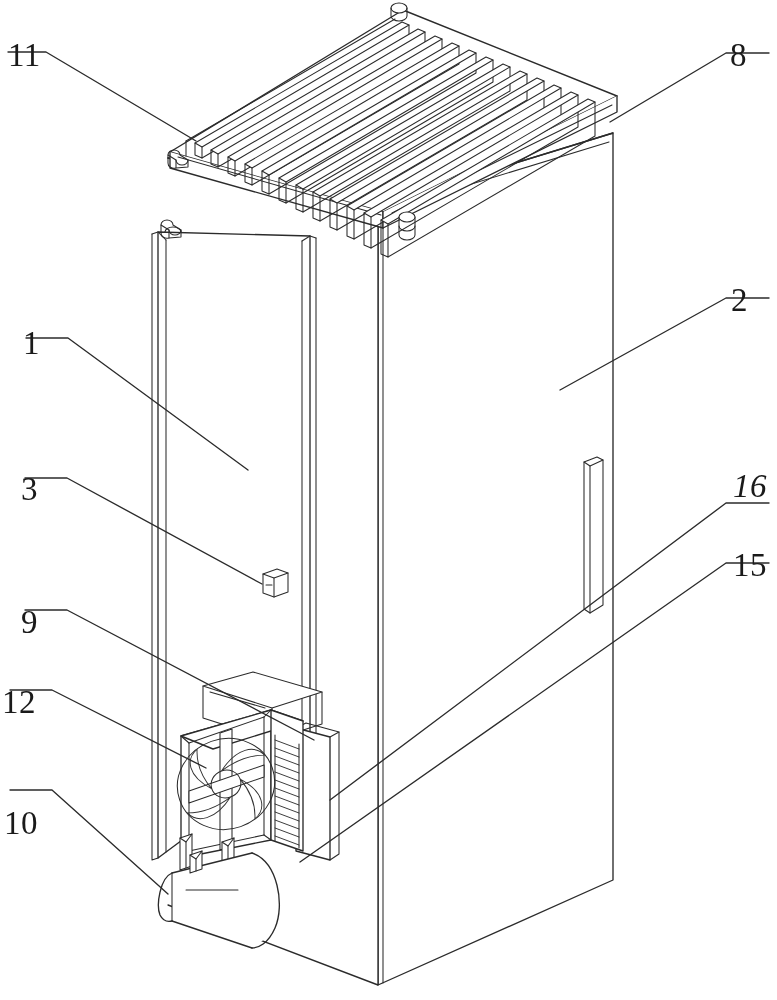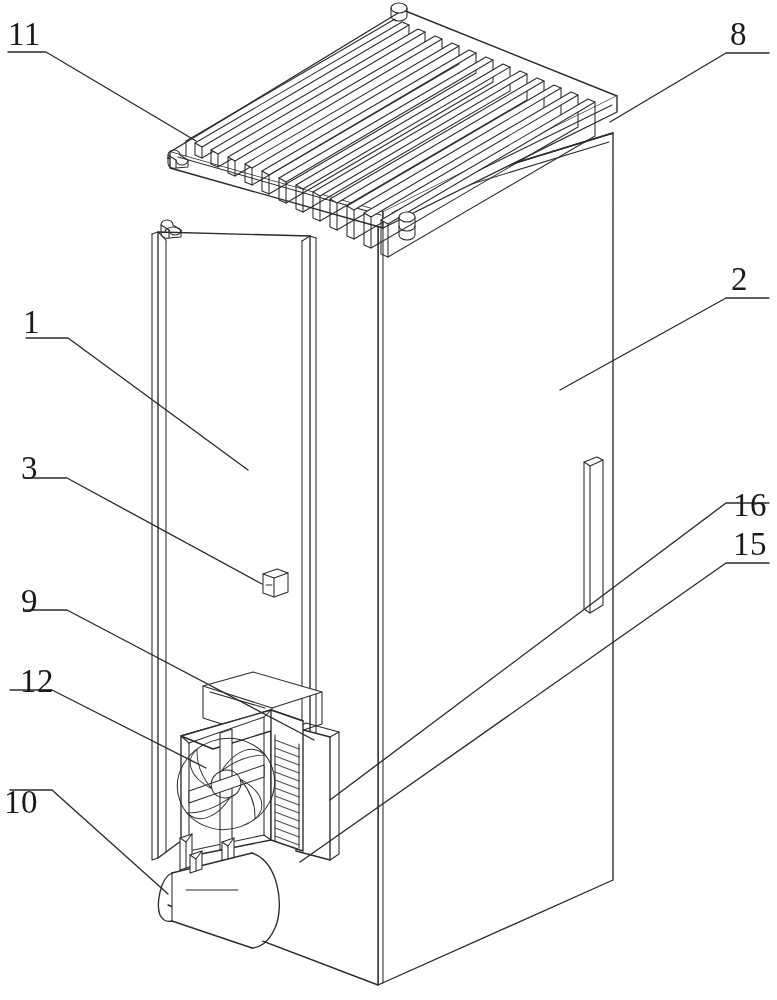--- a/index.html
+++ b/index.html
@@ -26,20 +26,21 @@
   }
   .ref-num {
     position: absolute;
     font-family: "Liberation Serif", serif;
     font-size: 33px;
     color: #1a1a1a;
     line-height: 1;
     letter-spacing: 0.5px;
     white-space: nowrap;
     user-select: none;
+    margin-top: 21px;
   }
 </style>
 </head>
 <body>
 
 <div id="sheet">
 
   <svg id="drawing" viewBox="0 0 777 1000" xmlns="http://www.w3.org/2000/svg">
 
     <defs>
@@ -345,19 +346,19 @@
       <path class="lead" d="M10,790 L52,790 L168,894"></path>
     </g>
 
   </svg>
 
   <div class="ref-num" style="left:8px;  top:18px;">11</div>
   <div class="ref-num" style="left:730px;top:18px;">8</div>
   <div class="ref-num" style="left:731px;top:263px;">2</div>
   <div class="ref-num" style="left:23px; top:306px;">1</div>
   <div class="ref-num" style="left:21px; top:452px;">3</div>
-  <div class="ref-num" style="left:733px;top:489px;">16</div>
+  <div class="ref-num" style="left:733px;top:449px;font-style:italic;">16</div>
   <div class="ref-num" style="left:733px;top:528px;text-align:center;">15</div>
   <div class="ref-num" style="left:21px; top:585px;">9</div>
-  <div class="ref-num" style="left:20px;  top:665px;">12</div>
+  <div class="ref-num" style="left:2px;  top:665px;">12</div>
   <div class="ref-num" style="left:4px;  top:786px;">10</div>
 
 </div>
 
 </body></html>

